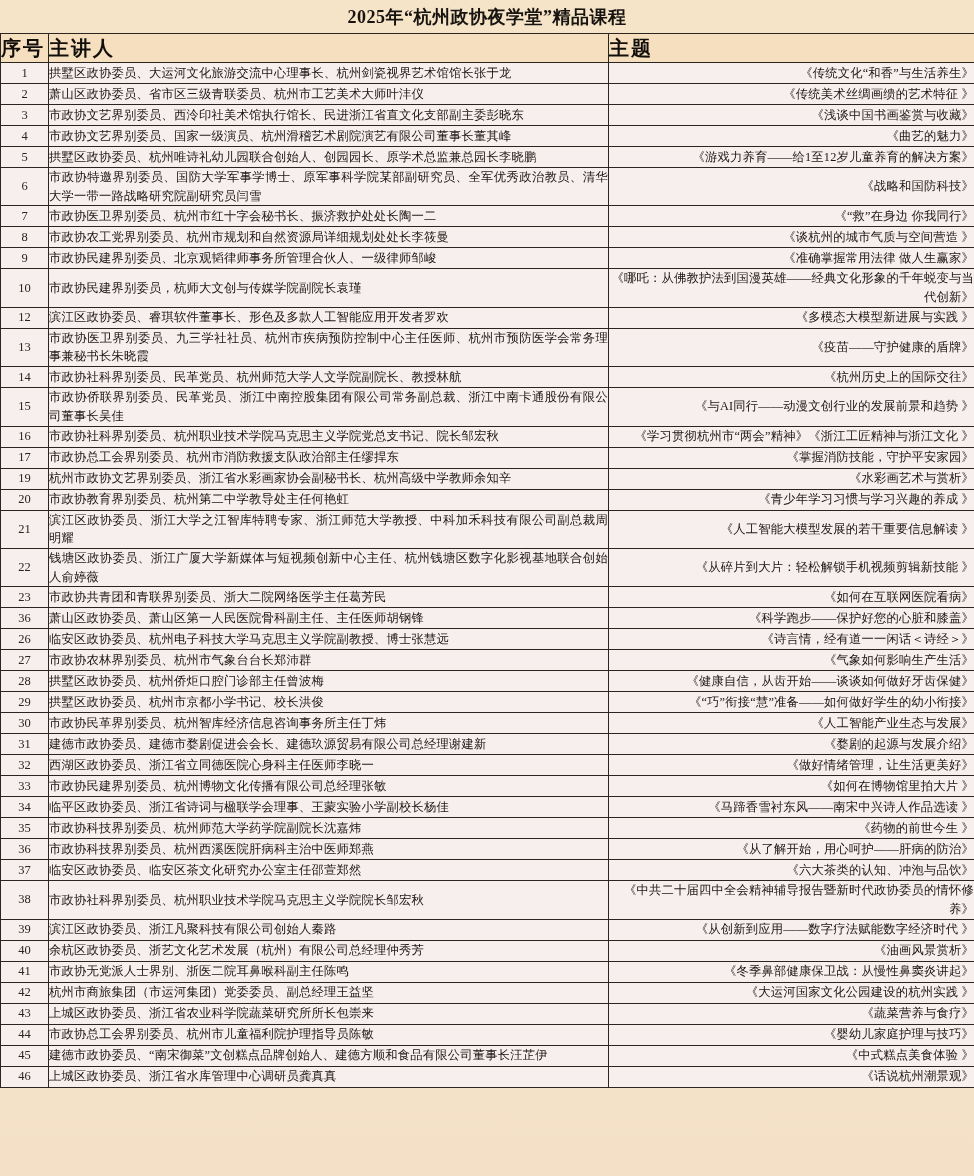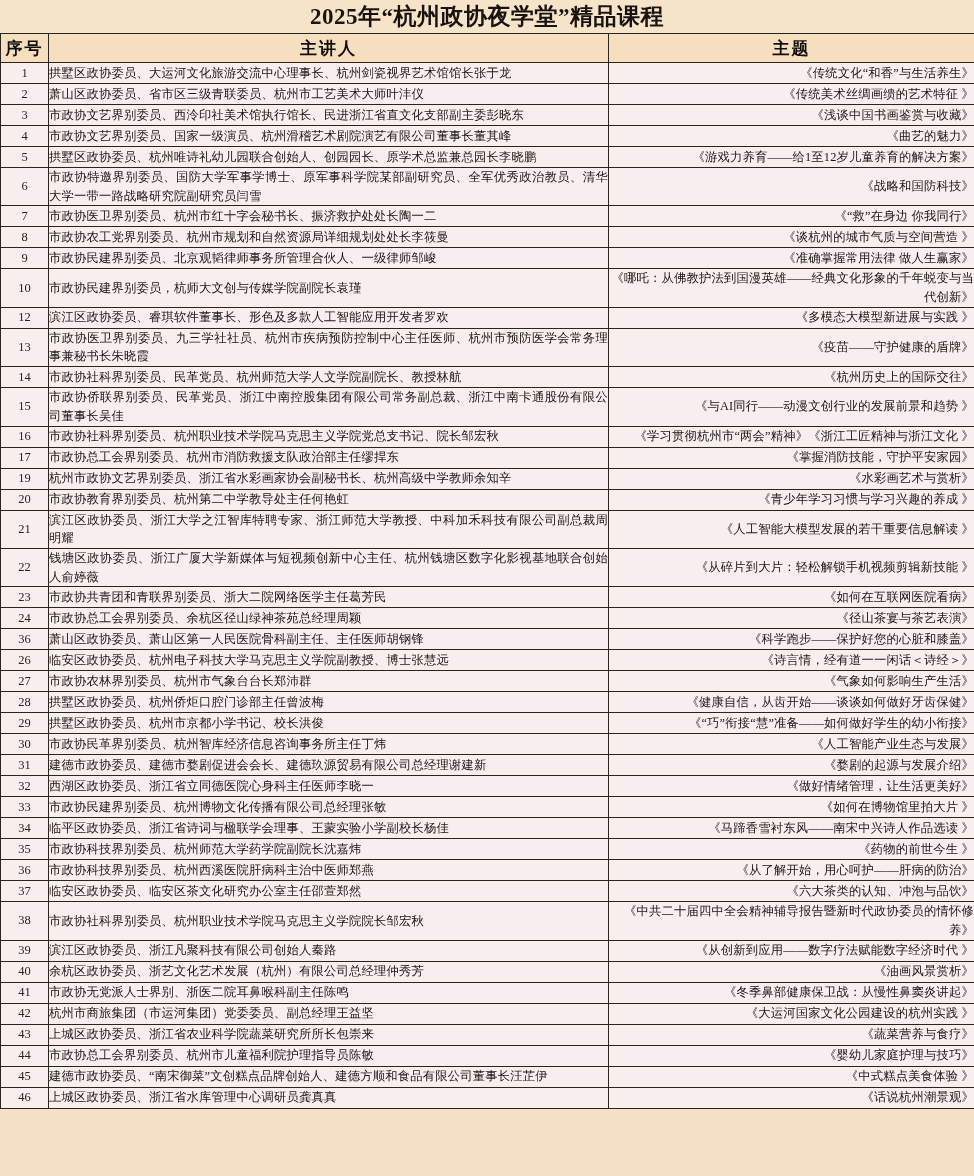--- a/index.html
+++ b/index.html
@@ -21,21 +21,21 @@
     box-sizing: border-box;
   }
   #title-bar {
     height: 33px;
     display: flex;
     align-items: center;
     justify-content: center;
     background: transparent;
   }
   #doc-title {
-    font-size: 23px;
+    font-size: 18px;
     font-weight: bold;
     letter-spacing: 0.5px;
     color: #17130f;
     font-family: "Liberation Serif", "DejaVu Serif", serif;
     white-space: nowrap;
   }
   table.course-table {
     width: 974px;
     border-collapse: collapse;
     table-layout: fixed;
@@ -49,22 +49,22 @@
 
   table.course-table th,
   table.course-table td {
     border: 1px solid #2b2520;
     padding: 0;
     vertical-align: middle;
   }
   table.course-table thead th {
     background: #f6dfbe;
     font-weight: bold;
-    font-size: 17px;
-    text-align: center;
+    font-size: 20px;
+    text-align: left;
     height: 28px;
     letter-spacing: 2px;
     color: #120e0b;
   }
   table.course-table tbody td {
     background: #f7efee;
   }
   td.no {
     text-align: center;
     font-size: 12.5px;
@@ -206,25 +206,20 @@
           <td class="no">22</td>
           <td class="spk">钱塘区政协委员、浙江广厦大学新媒体与短视频创新中心主任、杭州钱塘区数字化影视基地联合创始人俞婷薇</td>
           <td class="topic">《从碎片到大片：轻松解锁手机视频剪辑新技能 》</td>
         </tr>
         <tr>
           <td class="no">23</td>
           <td class="spk">市政协共青团和青联界别委员、浙大二院网络医学主任葛芳民</td>
           <td class="topic">《如何在互联网医院看病》</td>
         </tr>
         <tr>
-          <td class="no">24</td>
-          <td class="spk">市政协总工会界别委员、余杭区径山绿神茶苑总经理周颖</td>
-          <td class="topic">《径山茶宴与茶艺表演》</td>
-        </tr>
-        <tr>
           <td class="no">36</td>
           <td class="spk">萧山区政协委员、萧山区第一人民医院骨科副主任、主任医师胡钢锋</td>
           <td class="topic">《科学跑步——保护好您的心脏和膝盖》</td>
         </tr>
         <tr>
           <td class="no">26</td>
           <td class="spk">临安区政协委员、杭州电子科技大学马克思主义学院副教授、博士张慧远</td>
           <td class="topic">《诗言情，经有道一一闲话＜诗经＞》</td>
         </tr>
         <tr>

